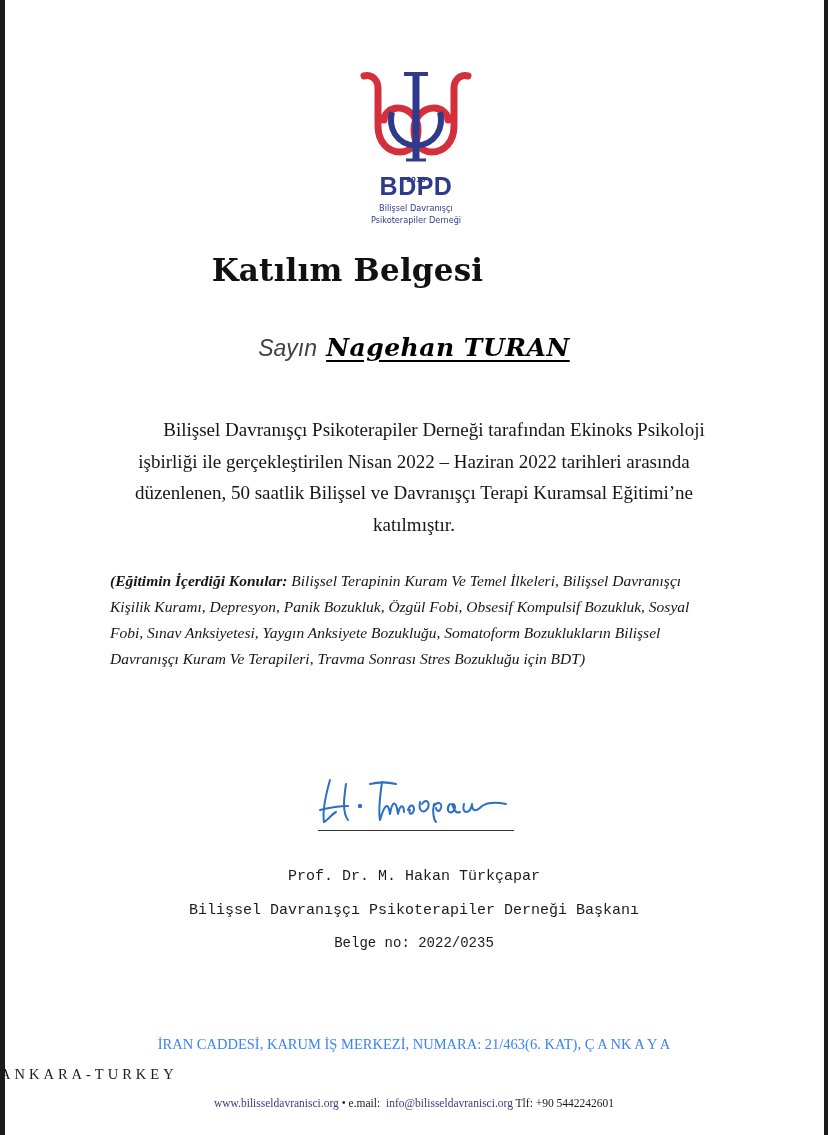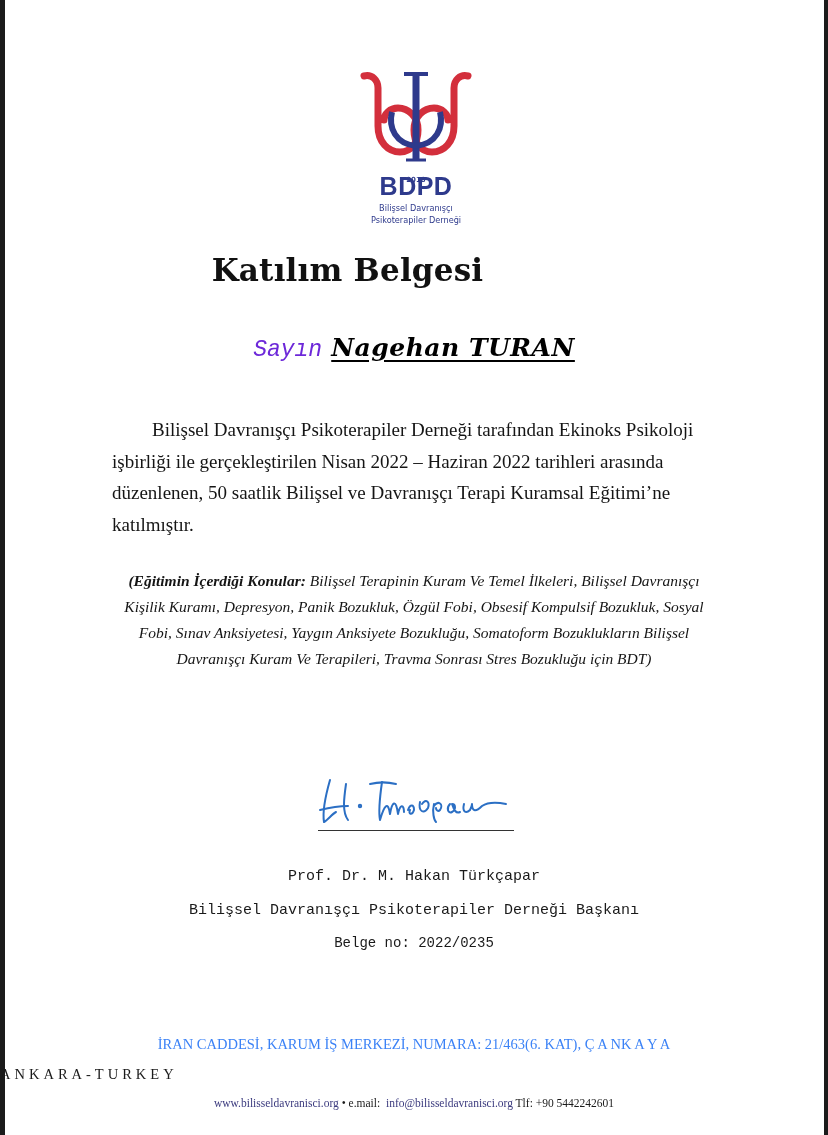--- a/index.html
+++ b/index.html
@@ -20,29 +20,29 @@
     font-family:"Liberation Sans", sans-serif; font-weight:bold; font-size:25px; color:#2e3a8c; letter-spacing:0.5px; }
   .logo-sub1, .logo-sub2 { position:absolute; left:0; width:116px; text-align:center;
     font-family:"DejaVu Sans", sans-serif; font-size:9.5px; color:#2e3a8c; transform:scaleX(0.86); }
   .logo-sub1 { top:134px; }
   .logo-sub2 { top:146px; }
 
   .title { position:absolute; left:0; width:695px; top:252px; text-align:center;
     font-family:"DejaVu Serif", serif; font-weight:bold; font-size:31px; color:#111; letter-spacing:0.2px; }
 
   .salutation { position:absolute; left:0; width:828px; top:333px; text-align:center; }
-  .salutation .prefix { font-family:Liberation Mono, monospace; font-style:italic; font-size:23px; color:#6d28d9; vertical-align:baseline; }
+  .salutation .prefix { font-family:Liberation Sans, sans-serif; font-style:italic; font-size:23px; color:#404040; vertical-align:baseline; }
   .salutation .name { font-family:"DejaVu Serif", serif; font-style:italic; font-weight:bold; font-size:25px;
     text-decoration:underline; text-underline-offset:4px; color:#000; letter-spacing:0.5px; margin-left:4px;margin-top:16px; }
 
-  .body-text { position:absolute; left:112px; width:604px; top:414px; 
+  .body-text { position:absolute; left:112px; width:604px; top:414px; text-align:center;
     font-family:"Liberation Serif", serif; font-size:19px; line-height:31.5px; color:#151515; }
   .body-text .indent { display:inline-block; width:40px; }
 
-  .topics { position:absolute; left:110px; width:608px; top:568px; text-align:center;
+  .topics { position:absolute; left:110px; width:608px; top:568px; text-align:left;
     font-family:"Liberation Serif", serif; font-style:italic; font-size:15.5px; line-height:26px; color:#151515; }
   .topics .label { font-weight:bold; }
 
   .signature { position:absolute; left:310px; top:770px; width:210px; height:62px; }
   .sig-line { position:absolute; left:318px; top:830px; width:196px; height:1px; background:#333; }
 
   .signer { position:absolute; left:0; width:828px; text-align:center;
     font-family:Liberation Mono, monospace; font-size:15px; color:#1a1a1a; }
   .signer.name { top:868px; }
   .signer.role { top:902px; }

